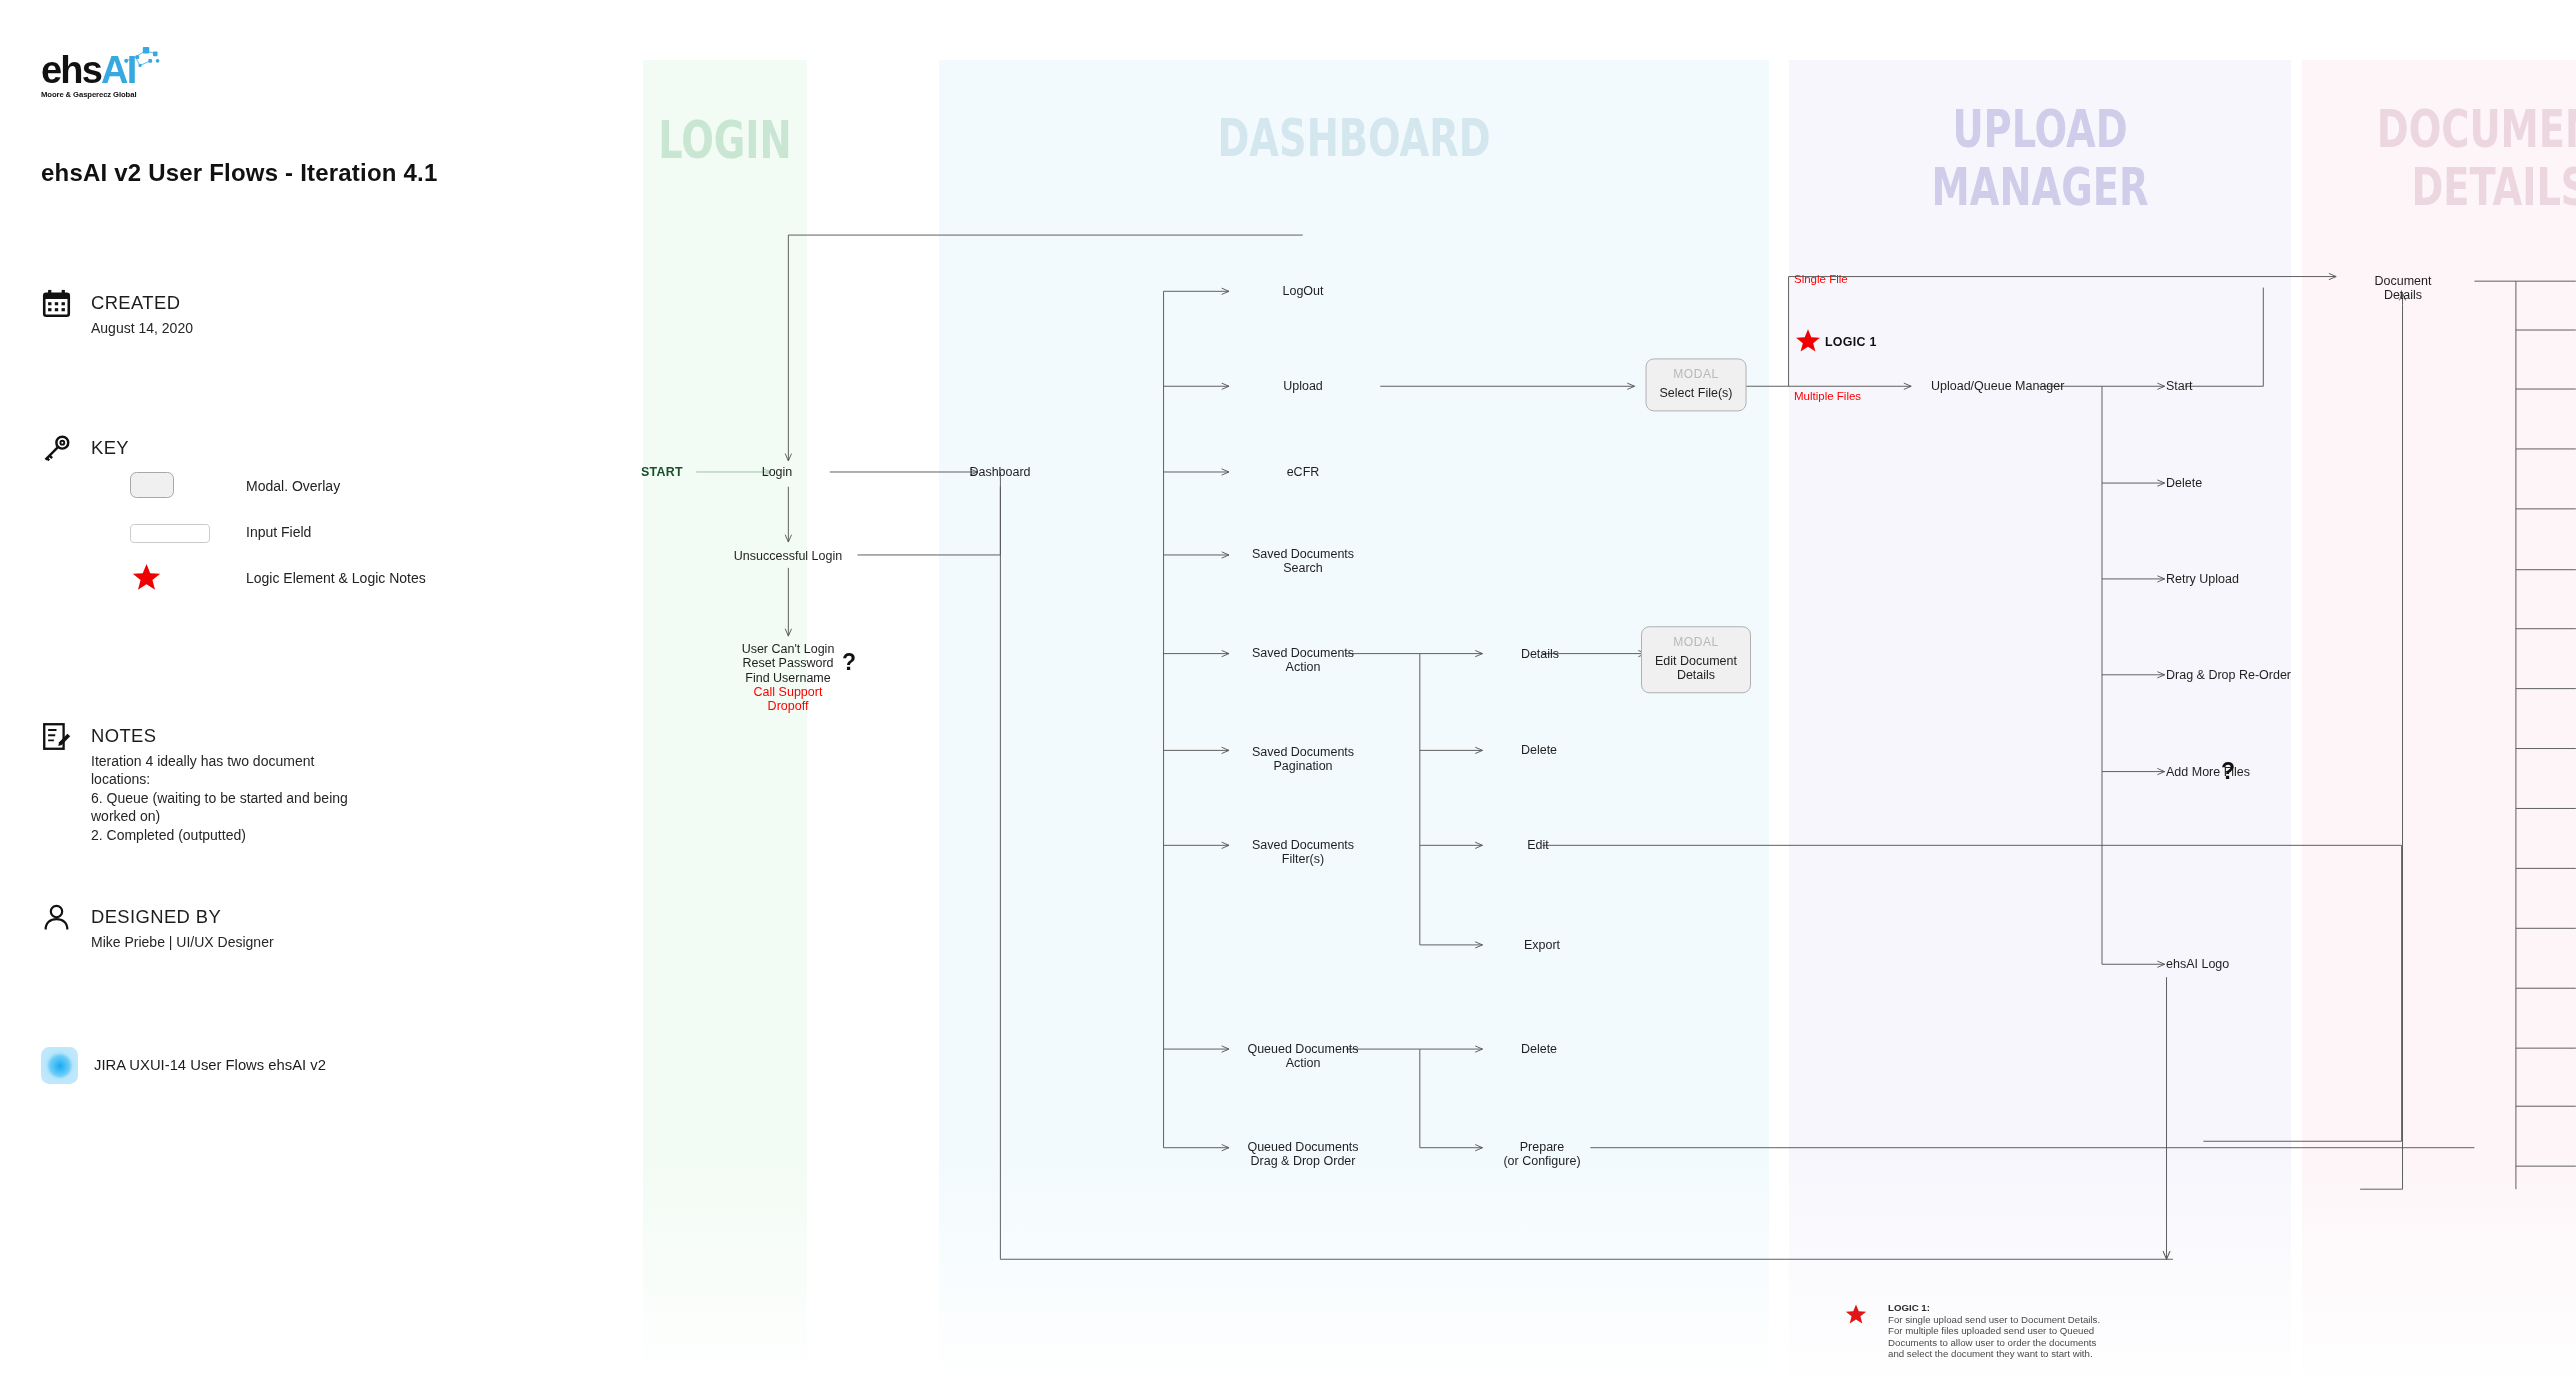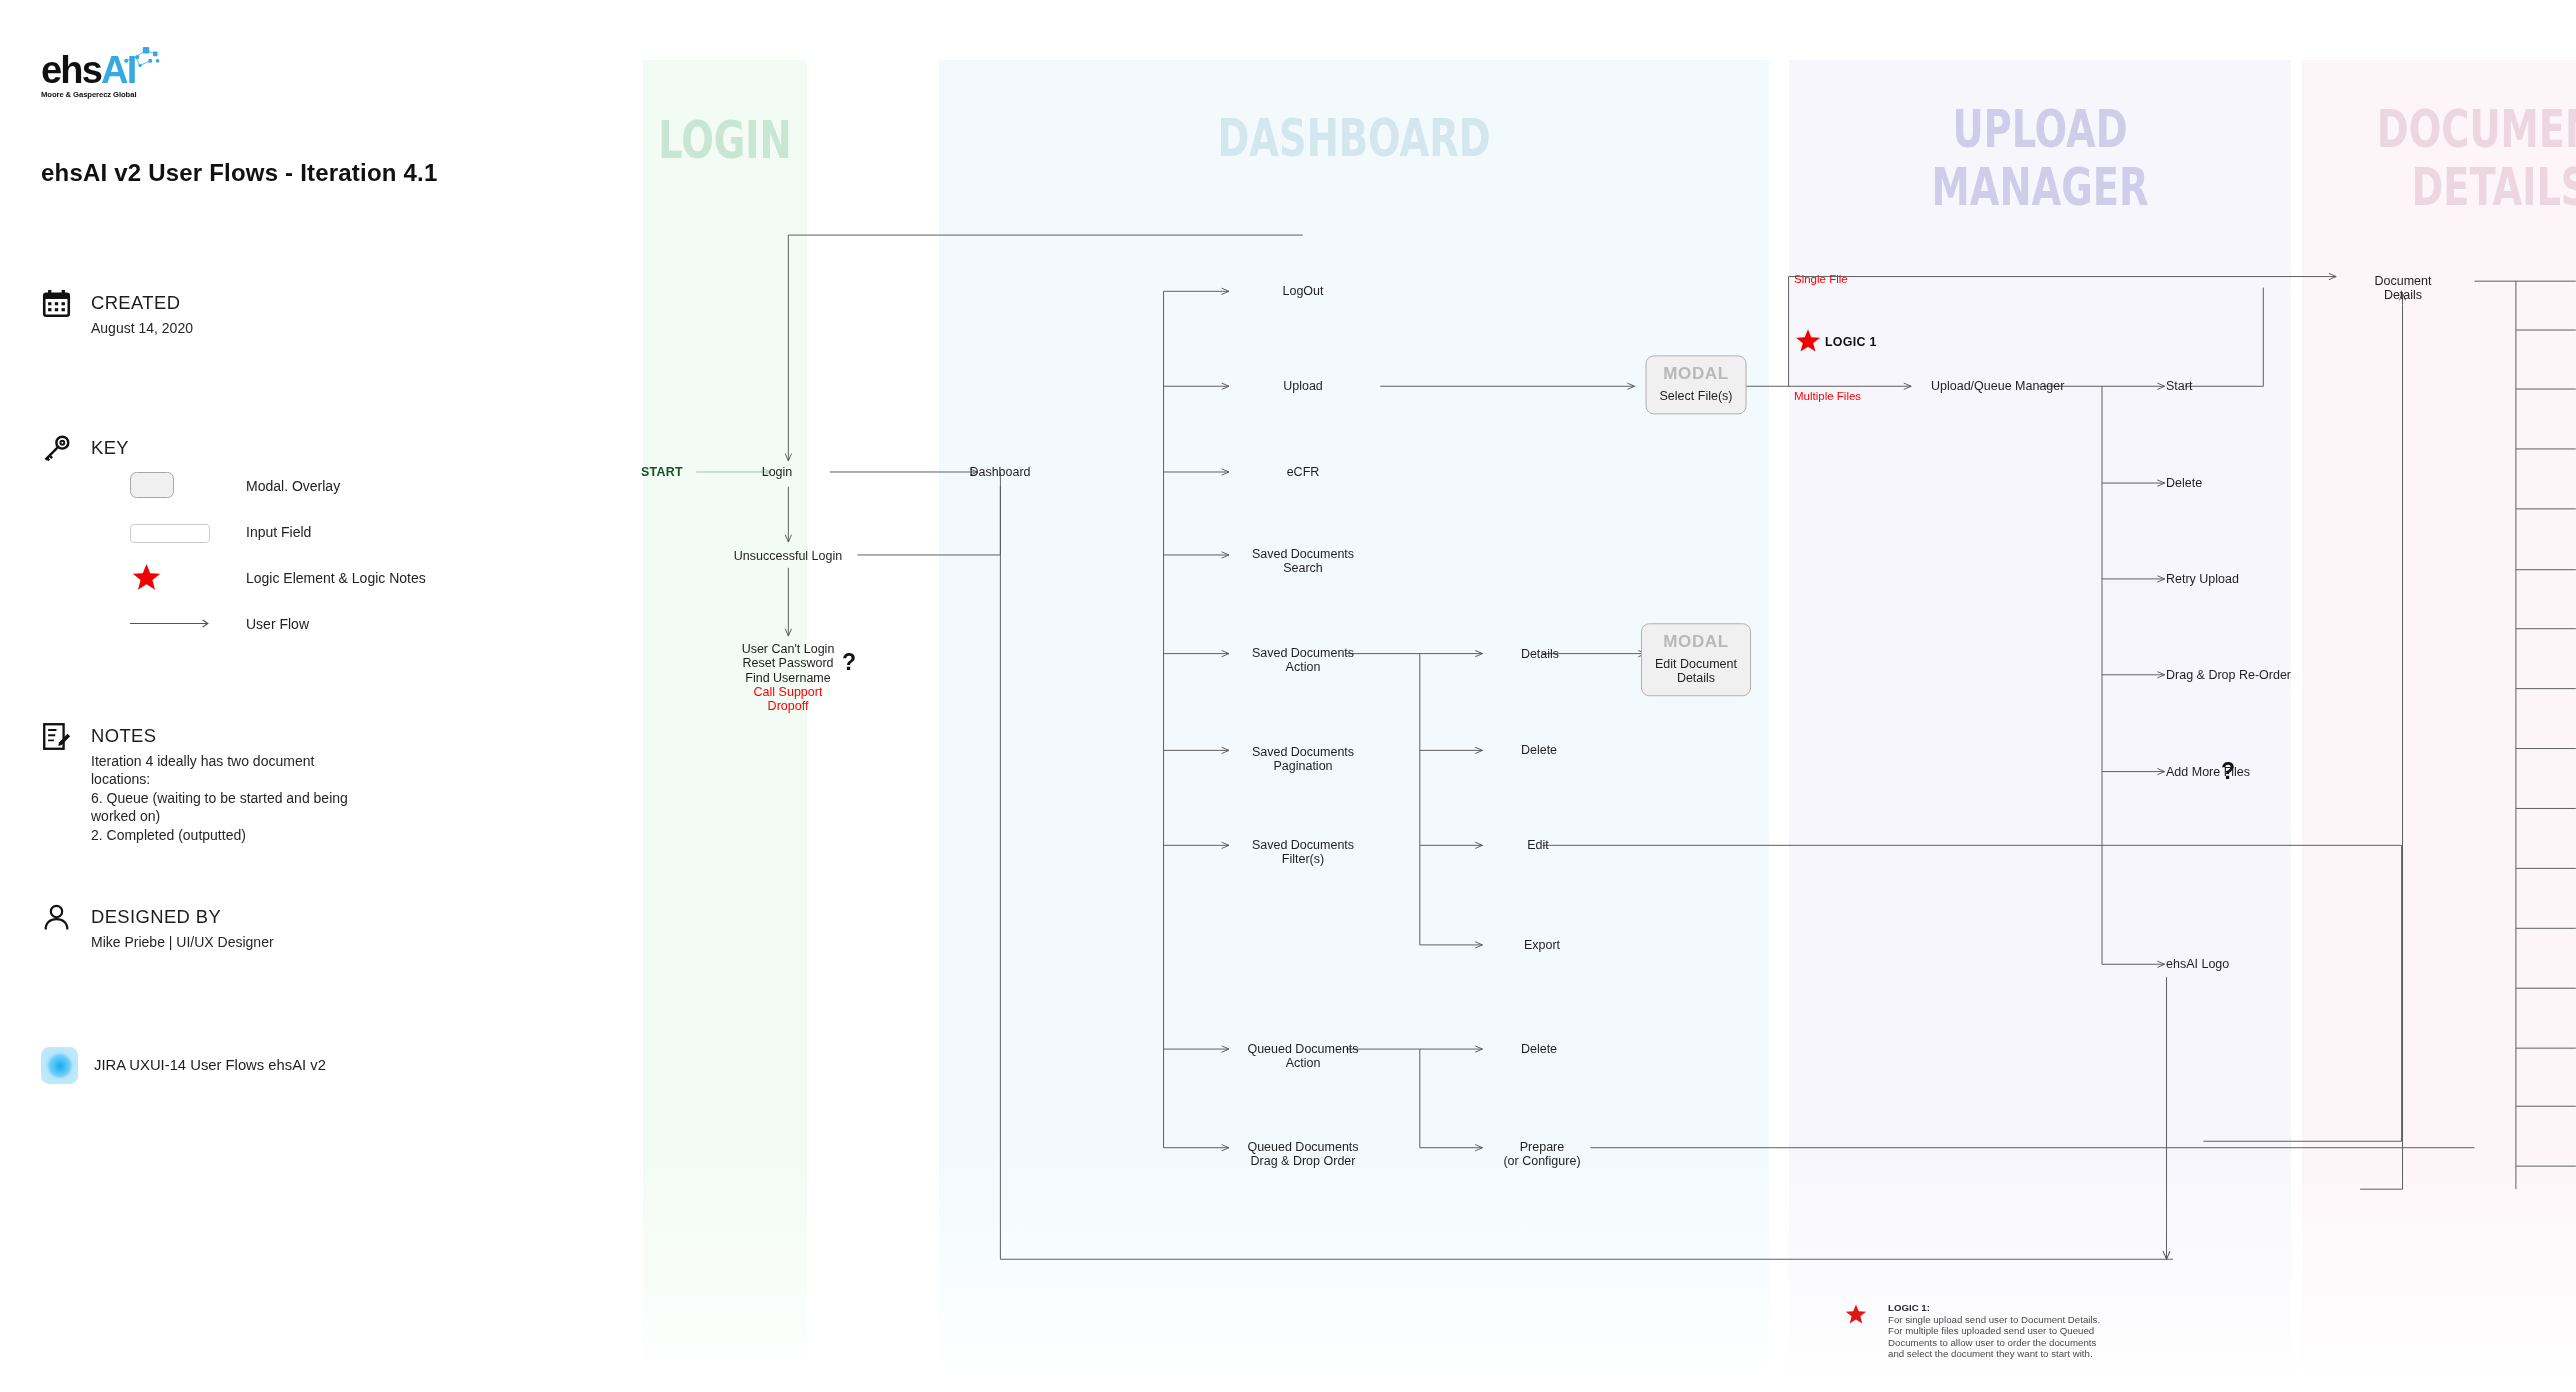--- a/index.html
+++ b/index.html
@@ -70,21 +70,21 @@
 
   .node{position:absolute;font-size:12.5px;line-height:14.3px;color:#1f1f1f;
         text-align:center;transform:translate(-50%,-50%);white-space:nowrap;}
   .node.start{font-weight:bold;font-size:12.4px;color:#15502b;letter-spacing:0.3px;}
   .edge-label{position:absolute;font-size:11.5px;color:#ff0000;transform:translateY(-50%);white-space:nowrap;}
   .qmark{position:absolute;font-size:23px;font-weight:bold;color:#111;
          transform:translate(-50%,-50%);}
 
   .modal{position:absolute;background:#f0f0f0;border:1.3px solid #b0b0b0;border-radius:8.3px;
          transform:translate(-50%,-50%);text-align:center;padding:8.3px 13px 10px;}
-  .modal-kind{font-size:17px;font-weight:bold;color:#b8b8b8;letter-spacing:0.6px;}
+  .modal-kind{font-size:12px;font-weight:normal;color:#b8b8b8;letter-spacing:0.6px;}
   .modal-text{font-size:12.5px;line-height:14.3px;color:#1f1f1f;margin-top:4.6px;white-space:nowrap;}
 
   .logic-badge{position:absolute;transform:translateY(-50%);display:flex;align-items:center;gap:3px;}
   .logic-badge .lbl{font-size:12.4px;font-weight:bold;color:#111;letter-spacing:0.3px;}
 
   .logic-note{position:absolute;display:flex;gap:9.2px;width:304px;}
   .logic-note .txt{font-size:9.7px;line-height:11.6px;color:#4a4a4a;}
   .logic-note .txt b{color:#2b2b2b;font-size:9.7px;}
 </style>
 </head>
@@ -166,27 +166,20 @@
       </div>
       <div class="key-row">
         <div class="key-swatch sw-input"></div>
         <div class="key-label">Input Field</div>
       </div>
       <div class="key-row">
         <svg class="key-swatch sw-star" width="33" height="31" viewBox="0 0 24 24">
           <path d="M12 1.6 L14.9 8.7 L22.6 9.1 L16.6 13.9 L18.6 21.4 L12 17.2 L5.4 21.4 L7.4 13.9 L1.4 9.1 L9.1 8.7 Z" fill="#f00000"></path>
         </svg>
         <div class="key-label">Logic Element &amp; Logic Notes</div>
-      </div>
-      <div class="key-row">
-        <svg class="key-swatch sw-flow" viewBox="0 0 88 14">
-          <path d="M0 7 H84" stroke="#555" stroke-width="1.2" fill="none"></path>
-          <path d="M79 3.2 L84.6 7 L79 10.8" stroke="#555" stroke-width="1.2" fill="none"></path>
-        </svg>
-        <div class="key-label">User Flow</div>
       </div>
     </div>
   </div>
 
   <div class="sec" id="sec-notes">
     <svg class="sec-icon" viewBox="0 0 24 24">
       <rect x="2.5" y="2.5" width="15" height="19" fill="none" stroke="#111" stroke-width="1.8"></rect>
       <path d="M5.5 7 H12 M5.5 11 H11 M5.5 15 H10" stroke="#111" stroke-width="1.5"></path>
       <path d="M14 16.5 L20.5 9.8 L22.6 11.9 L16 18.6 L13.4 19.3 Z" fill="#111"></path>
     </svg>

